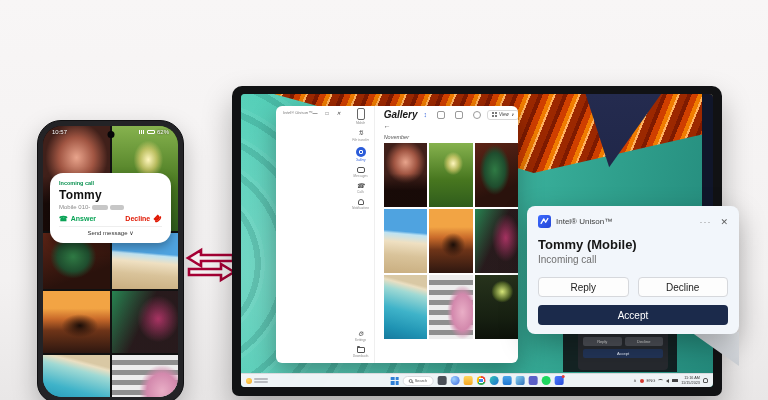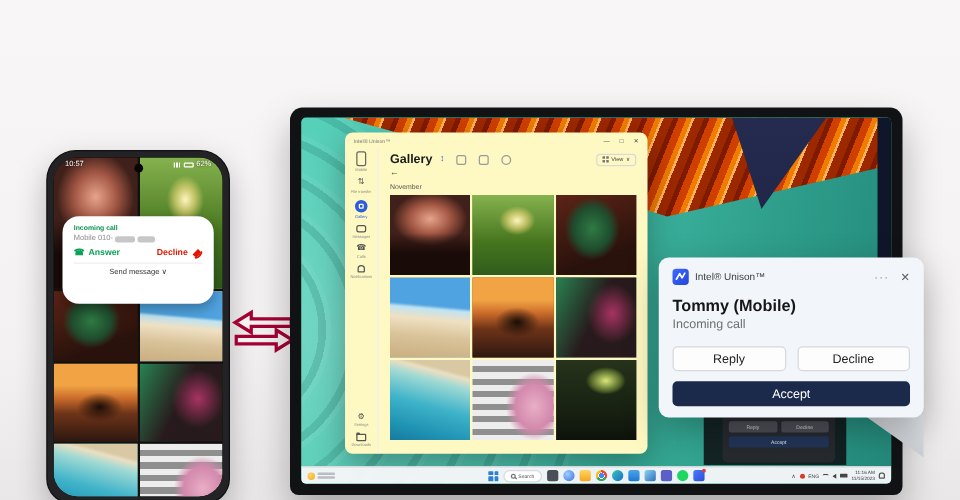--- a/index.html
+++ b/index.html
@@ -116,22 +116,22 @@
   .reddot { width:4px; height:4px; background:#d43a2f; border-radius:50%; }
   .wifi { width:5px; height:3px; border-top:1.5px solid #444; border-radius:50% 50% 0 0; }
   .vol { width:0; height:0; border-top:2px solid transparent; border-bottom:2px solid transparent;
          border-right:3px solid #444; }
   .tbatt { width:6px; height:3.5px; border:1px solid #444; border-radius:.5px; background:#444; }
   .clock { text-align:right; line-height:1.15; font-size:3.8px; color:#333; }
   .bell { width:5px; height:5px; border:1px solid #555; border-radius:2px 2px 1px 1px; }
 
   
   .gwin { position:absolute; left:35px; top:12px; width:242px; height:257px; z-index:5;
-          background:#fef9c3; border-radius:6px; box-shadow:0 10px 26px rgba(0,0,0,.30);
-          overflow:hidden; display:flex; flex-direction:column; }
+          background:#ffffff; border-radius:6px; box-shadow:0 10px 26px rgba(0,0,0,.30);
+          overflow:hidden; display:flex; flex-direction:row;font-style:italic; }
   .gwin-titlebar { height:13px; display:flex; align-items:center; padding:0 7px;
                    font-size:4.2px; color:#777; flex:0 0 auto; }
   .win-ctrls { margin-left:auto; display:flex; gap:8px; color:#444; font-size:5px; align-items:center; }
   .gwin-body { flex:1; display:flex; min-height:0; }
   .gside { width:27px; border-right:1px solid #efefef; display:flex; flex-direction:column;
            align-items:center; padding-top:2px; flex:0 0 auto; }
   .gs-item { display:flex; flex-direction:column; align-items:center; margin-bottom:5px; }
   .gs-label { font-size:3.2px; color:#8d8d8d; margin-top:1px; white-space:nowrap;
               max-width:25px; overflow:hidden; }
   .gs-label.active { color:#2b5cd9; }
@@ -228,20 +228,21 @@
           <span>10:57</span>
         </span>
         <span class="grp">
           <span class="sig"></span>
           <span class="batt"></span>
           <span>62%</span>
         </span>
       </div>
       <div class="call-card">
         <div class="cc-label">Incoming call</div>
+        <div class="cc-name">Tommy</div>
         <div class="cc-number">
           <span>Mobile 010-</span>
           <span class="redact" style="width:16px"></span>
           <span class="redact" style="width:14px"></span>
         </div>
         <div class="cc-actions">
           <span class="cc-answer">
             <span class="handset">☎</span>
             <span>Answer</span>
           </span>

